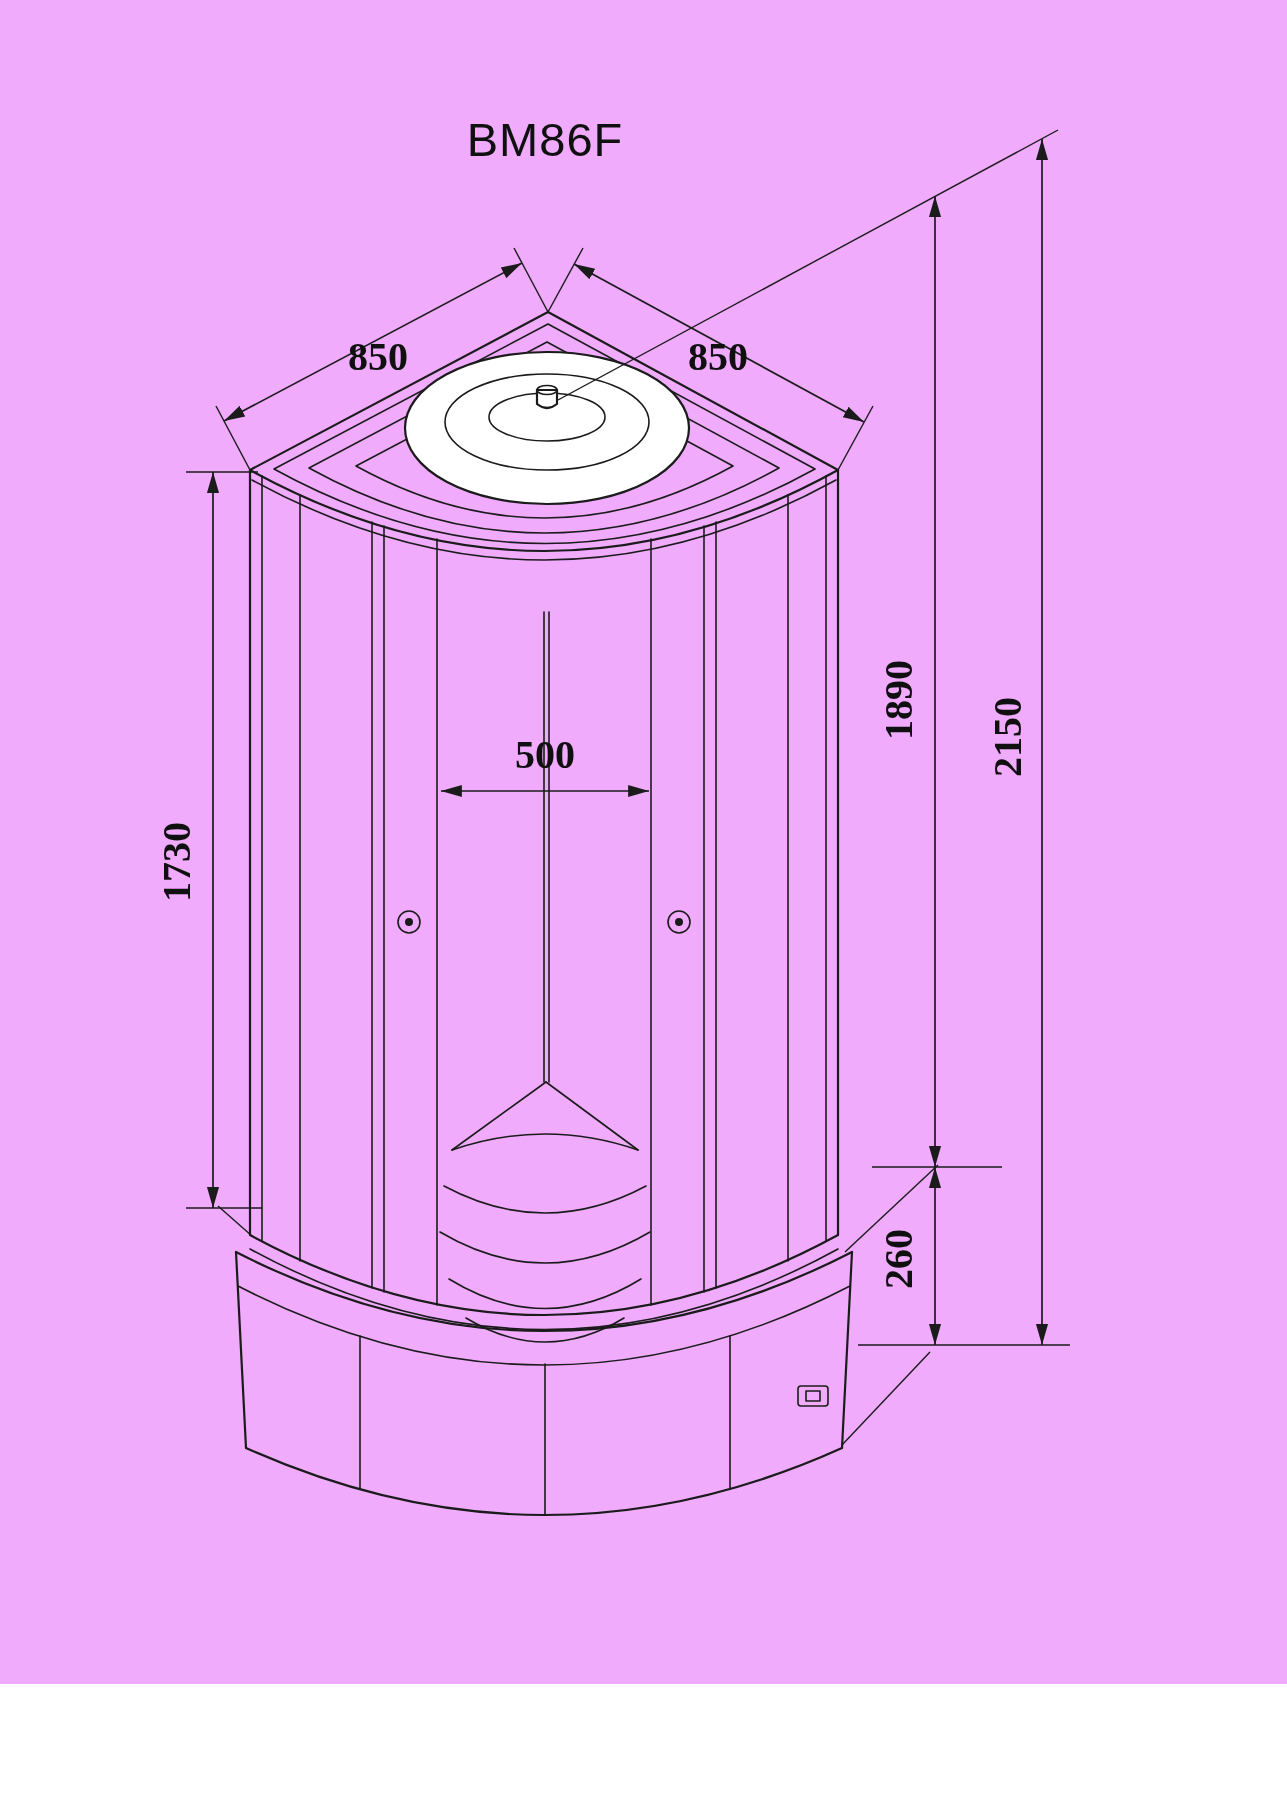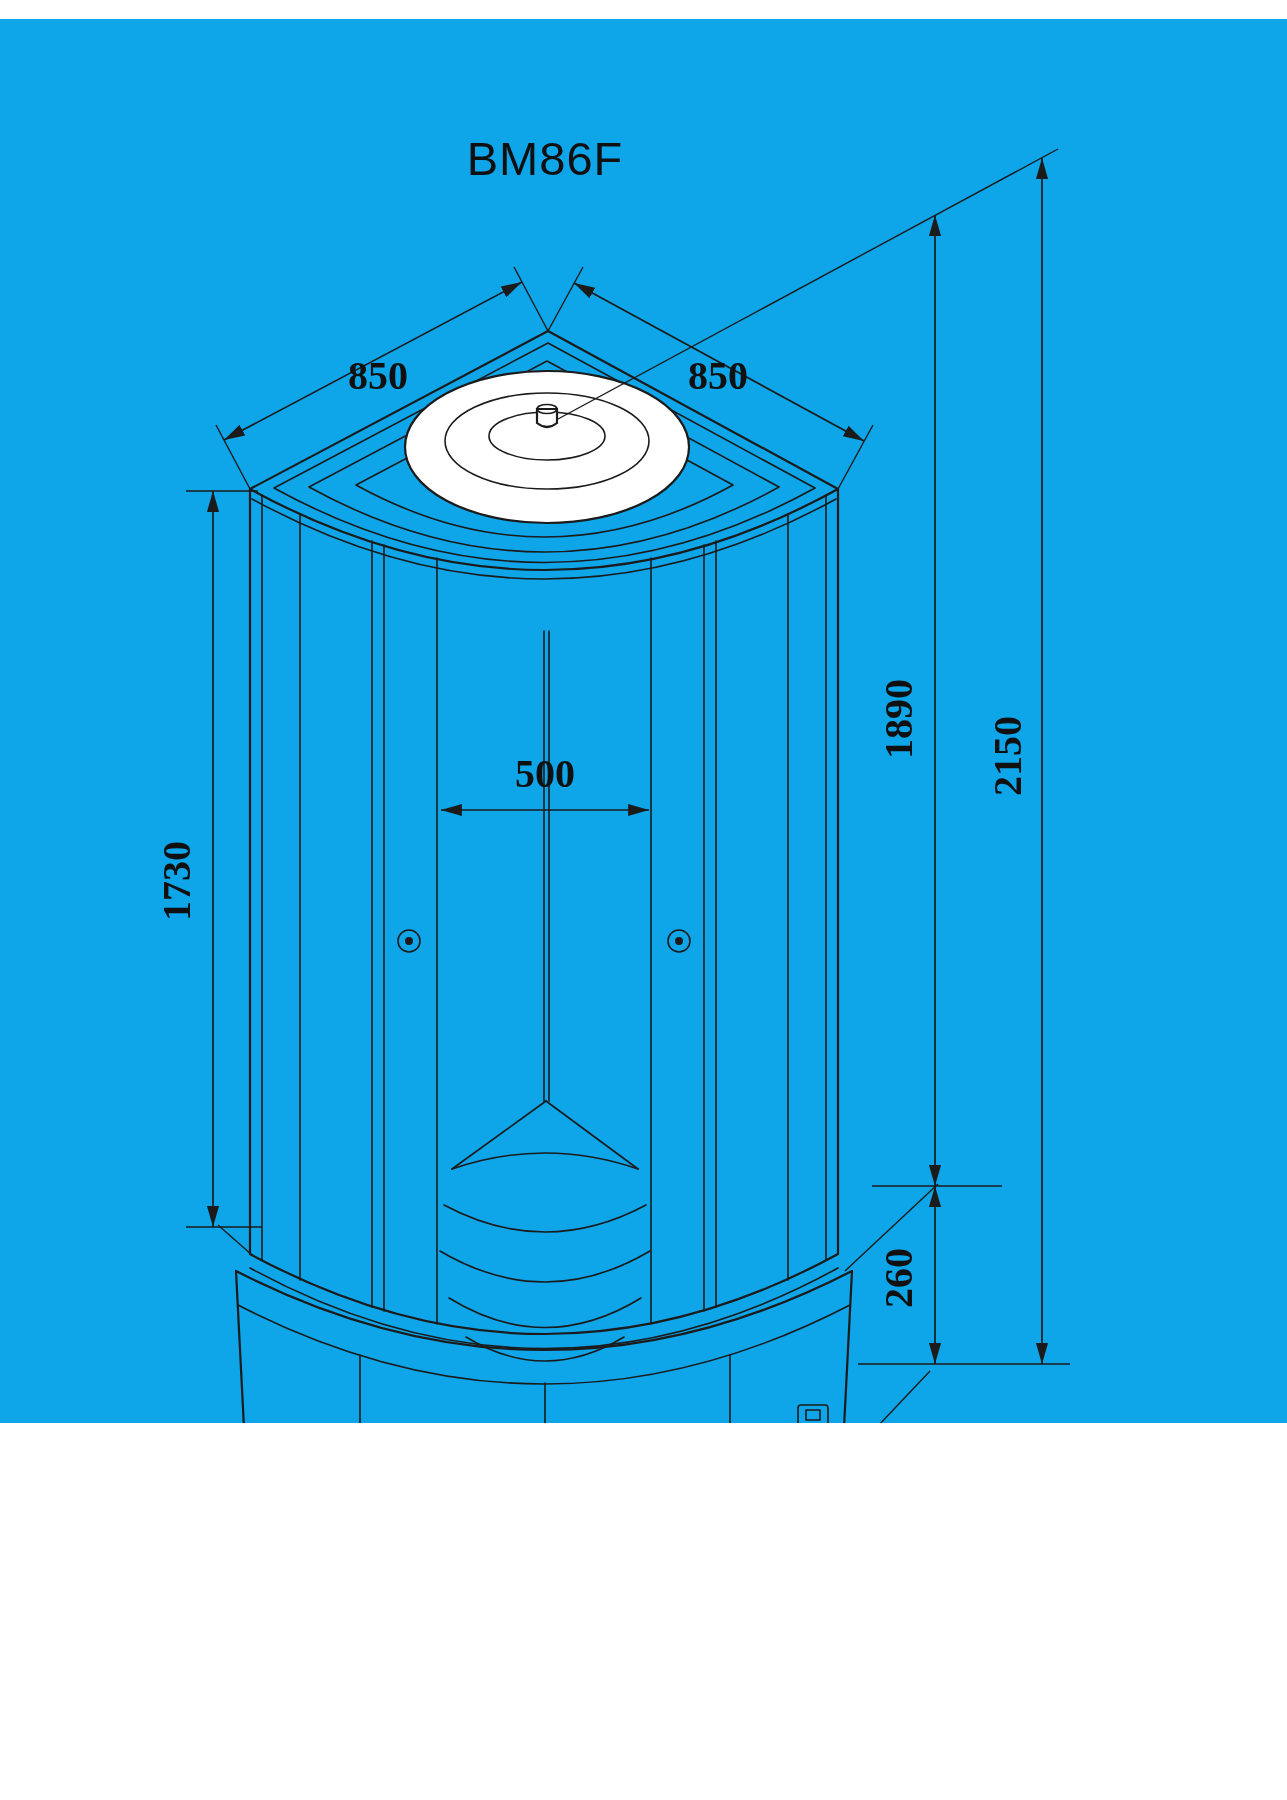--- a/index.html
+++ b/index.html
@@ -1,16 +1,16 @@
 <!DOCTYPE html>
 <html><head>
 <meta charset="utf-8">
 <style>
   html,body{margin:0;padding:0;background:#ffffff;}
-  .page{position:relative;width:1287px;height:1404px;background:#0ea5e9;overflow:hidden;margin-top:19px;}
+  .page{position:relative;width:1287px;height:1684px;background:#f0abfc;overflow:hidden;}
   svg{display:block;}
   .s2{stroke:#1b1b1b;stroke-width:2.2;fill:none;stroke-linecap:round;stroke-linejoin:round;}
   .s1{stroke:#1b1b1b;stroke-width:1.6;fill:none;stroke-linecap:round;stroke-linejoin:round;}
   .dim{stroke:#1b1b1b;stroke-width:1.7;fill:none;}
   .ext{stroke:#1b1b1b;stroke-width:1.4;fill:none;}
   .wfill{fill:#ffffff;stroke:#1b1b1b;stroke-width:2.2;}
   .dot{fill:#1b1b1b;stroke:none;}
   text.dimnum{font-family:"Liberation Serif",serif;font-weight:bold;font-size:40px;fill:#101010;text-anchor:middle;}
   text.title{font-family:"Liberation Sans",sans-serif;font-size:47px;fill:#101010;text-anchor:middle;letter-spacing:1px;}
 </style>

